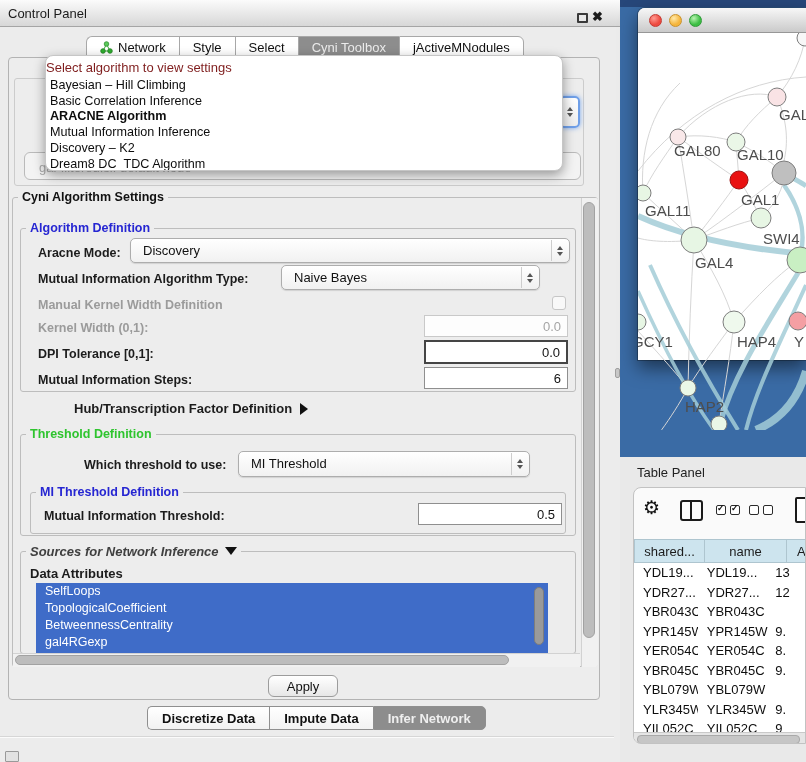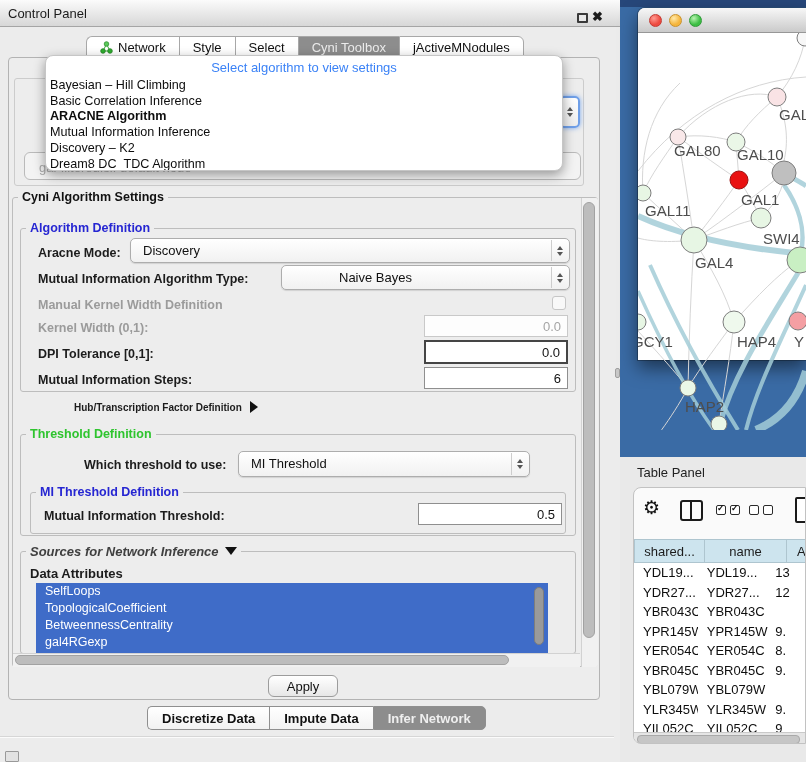--- a/index.html
+++ b/index.html
@@ -59,21 +59,21 @@
 
   
   .vscroll { left:581px; top:198px; width:17px; height:469px; background:#f1f1f1; border-left:1px solid #d2d2d2; border-radius:0 2px 2px 0; }
   .vthumb { left:583px; top:202px; width:12px; height:436px; background:#bdbdbd; border:1px solid #a2a2a2; border-radius:6px; }
   .hscroll { left:13px; top:653px; width:567px; height:14px; background:#f1f1f1; border-top:1px solid #d2d2d2; }
   .hthumb { left:15px; top:655px; width:494px; height:10px; background:#bdbdbd; border:1px solid #a2a2a2; border-radius:5px; }
 
   
   .popup { left:45px; top:55px; width:518px; height:116px; background:#fff; border:1px solid #c6c6c6; border-radius:8px;
     box-shadow:0 4px 12px rgba(0,0,0,.38); z-index:10; overflow:hidden; }
-  .popup-placeholder { text-align:center; font-size:13px; color:#3b82f6; margin-top:4px; height:18px; }
+  .popup-placeholder { text-align:left; font-size:13px; color:#7f1d1d; margin-top:4px; height:18px; }
   .popup-item { font-size:12.6px; color:#0d0d0d; line-height:15.7px; padding-left:4px; white-space:nowrap; }
   .popup-item.selected { font-weight:bold; }
   .frag-combo { left:24px; top:152px; width:557px; height:28px; border:1px solid #bababa; border-radius:6px; background:#f3f3f3; z-index:5;
     font-size:13px; color:#a9a9a9; line-height:30px; padding-left:14px; overflow:hidden; }
   .frag-stepper { left:559px; top:96px; width:21px; height:32px; border:2px solid #6f9fe8; border-radius:5px;
     box-shadow:0 0 5px #7aa8ee; background:linear-gradient(#ffffff,#ececec); z-index:6;
     display:flex; flex-direction:column; align-items:center; justify-content:center; gap:2px; }
 
   
   .apply-btn { left:268px; top:675px; width:70px; height:22px; border:1px solid #9c9c9c; border-radius:6px;
@@ -170,41 +170,41 @@
   <div class="field-label" style="left:38px; top:246px;">Aracne Mode:</div>
   <div class="combo" style="left:130px; top:238px; width:440px; height:25px;">
     <span class="val">Discovery</span>
     <span class="stepper">
         <span class="tri-up"></span>
         <span class="tri-down"></span>
       </span>
   </div>
 
   <div class="field-label" style="left:38px; top:272px;">Mutual Information Algorithm Type:</div>
-  <div class="combo" style="left:281px; top:265px; width:289px; height:25px;padding-left:45px;">
+  <div class="combo" style="left:281px; top:265px; width:259px; height:25px;">
     <span class="val">Naive Bayes</span>
     <span class="stepper">
         <span class="tri-up"></span>
         <span class="tri-down"></span>
       </span>
   </div>
 
   <div class="field-label disabled" style="left:38px; top:298px;">Manual Kernel Width Definition</div>
   <div class="checkbox" style="left:552px; top:296px;"></div>
 
   <div class="field-label disabled" style="left:38px; top:321px;">Kernel Width (0,1):</div>
   <div class="tfield disabled" style="left:424px; top:315px; width:144px; height:22px;">0.0</div>
 
   <div class="field-label" style="left:38px; top:347px;">DPI Tolerance [0,1]:</div>
   <div class="tfield focused" style="left:424px; top:340px; width:144px; height:24px;">0.0</div>
 
   <div class="field-label" style="left:38px; top:373px;">Mutual Information Steps:</div>
   <div class="tfield" style="left:424px; top:367px; width:144px; height:22px;">6</div>
 
-  <div class="field-label" style="left:38px; top:401px; font-size:10px;padding-left:36px;">
+  <div class="field-label" style="left:38px; top:401px; font-size:13px;padding-left:36px;">
     <span>Hub/Transcription Factor Definition</span><span class="tri-right"></span>
   </div>
 
   <div class="abs gbox" style="left:20px; top:434px; width:556px; height:102px;"></div>
   <div class="gbox-label title-green" style="left:26px; top:427px;">Threshold Definition</div>
 
   <div class="field-label" style="left:84px; top:458px;">Which threshold to use:</div>
   <div class="combo" style="left:238px; top:451px; width:292px; height:26px;">
     <span class="val" style="line-height:24px;">MI Threshold</span>
     <span class="stepper">

